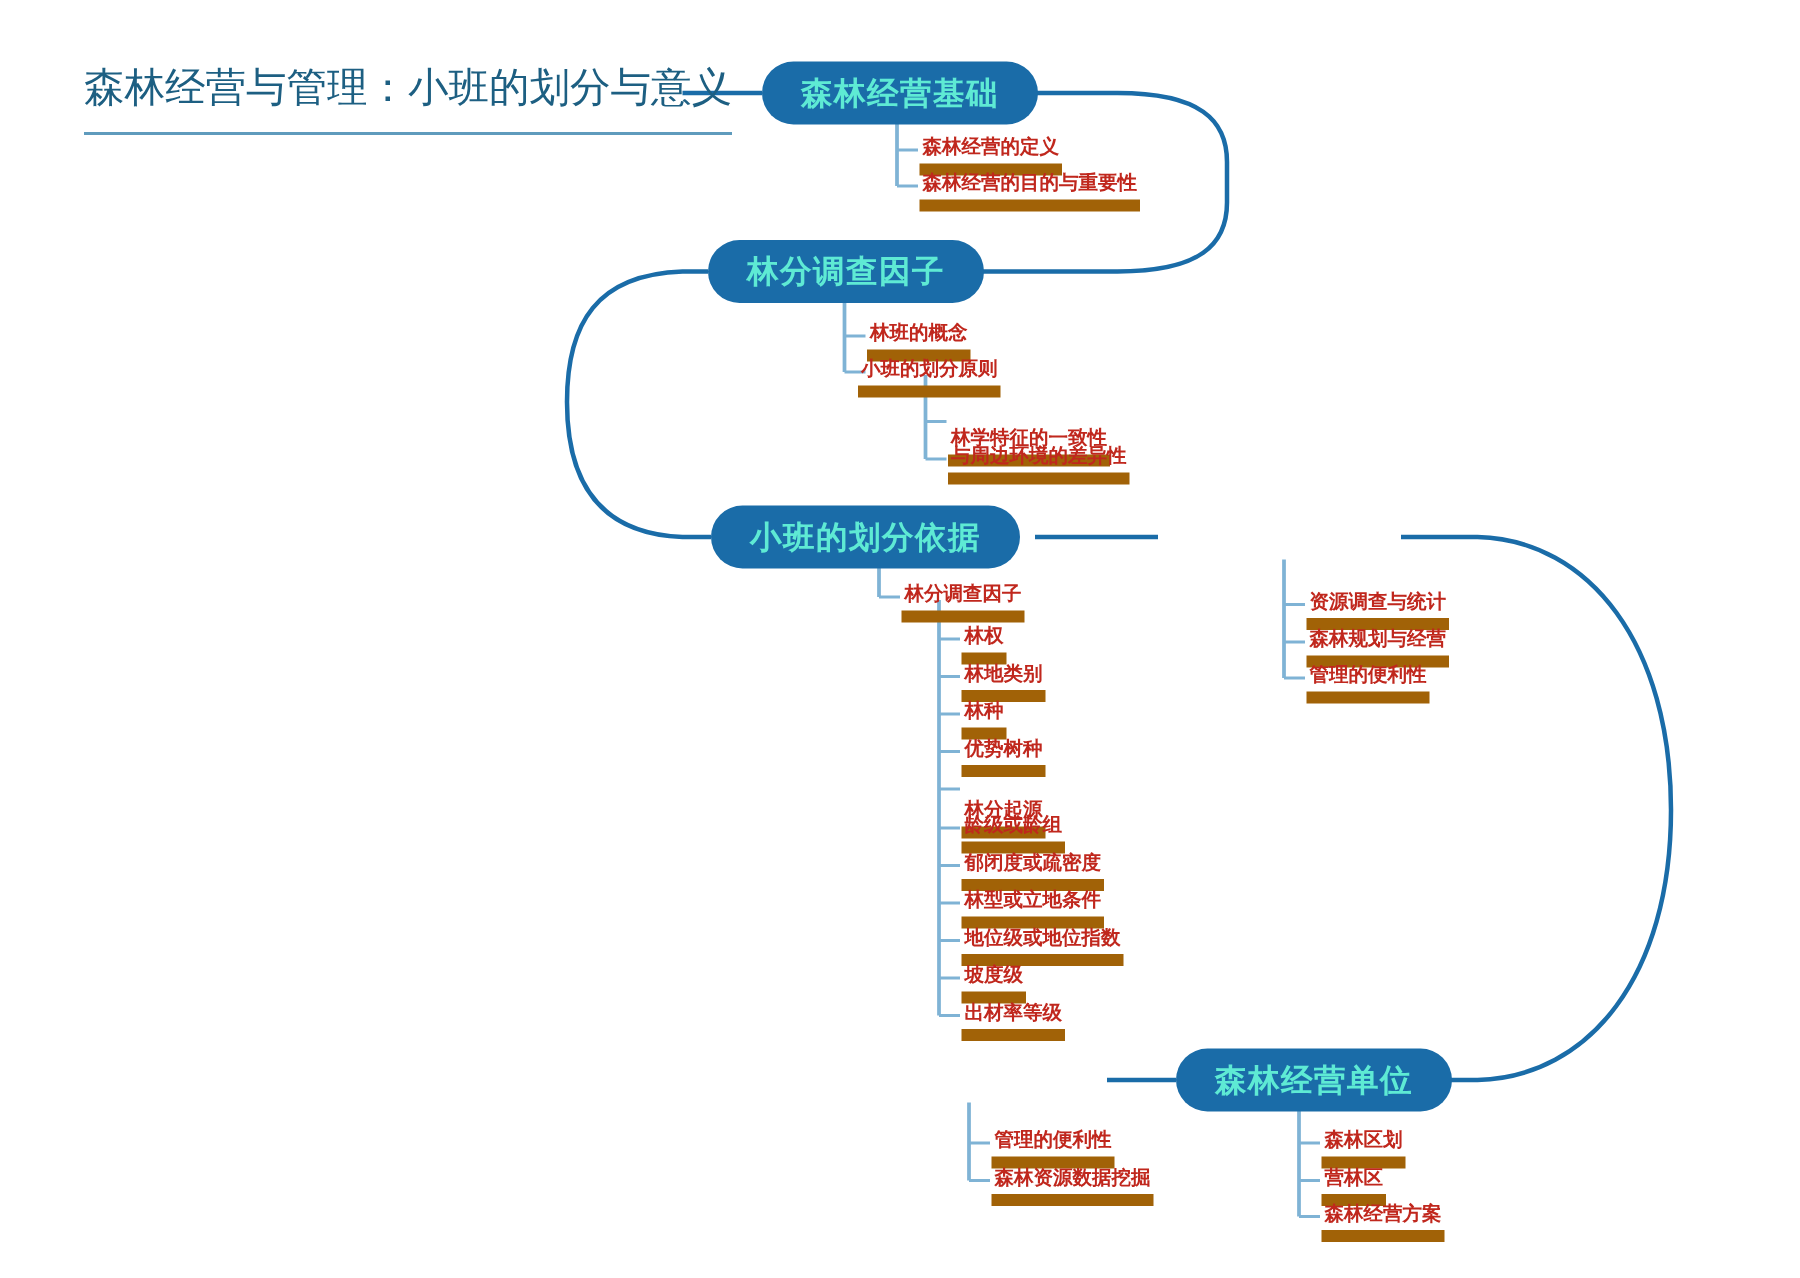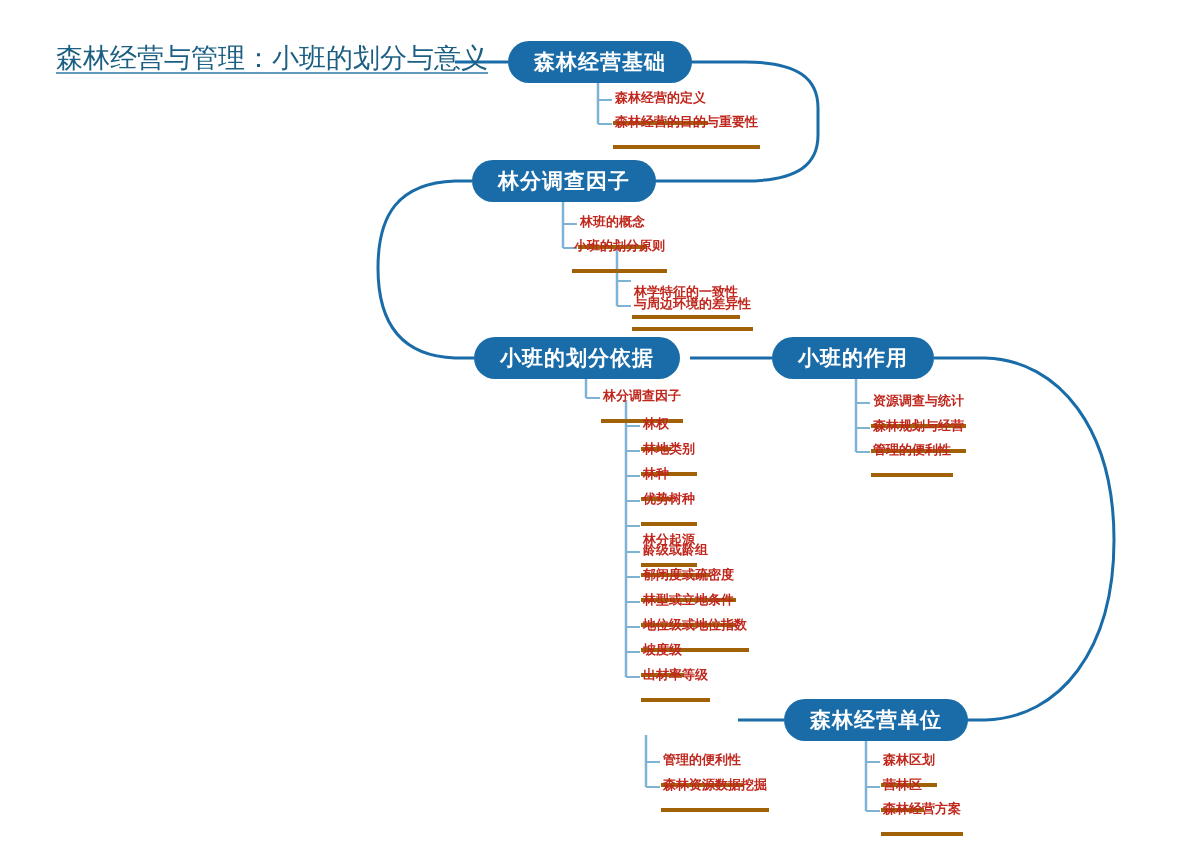--- a/index.html
+++ b/index.html
@@ -35,29 +35,29 @@
   
   .root-title {
     position: absolute;
     z-index: 3;
     font-family: "Liberation Serif", "DejaVu Serif", serif;
     font-size: 27px;
     line-height: 1;
     color: #1d5f82;
     white-space: nowrap;
     border-bottom: 2px solid #5f9bbd;
-    padding-bottom: 0;
+    padding-bottom: 16px;
   }
 
   
   .node {
     position: absolute;
     z-index: 3;
     background: #1a6ca8;
-    color: #ffffff;
+    color: #5eead4;
     border-radius: 999px;
     display: flex;
     align-items: center;
     justify-content: center;
     font-family: "Liberation Serif", "DejaVu Serif", serif;
     font-weight: bold;
     font-size: 21px;
     letter-spacing: 1px;
     white-space: nowrap;
     height: 42px;
@@ -68,22 +68,22 @@
   
   .leaf {
     position: absolute;
     z-index: 3;
     font-family: "Liberation Sans", "DejaVu Sans", sans-serif;
     font-weight: bold;
     font-size: 13px;
     line-height: 15px;
     color: #c0271d;
     white-space: nowrap;
-    border-bottom: 4px solid #a16207;
-    padding: 0 2px 14px 2px;
+    border-bottom: 8px solid #a16207;
+    padding: 0 2px 2px 2px;
     height: 17px;
     box-sizing: content-box;
   }
 </style>
 </head>
 <body>
 
 <div id="canvas">
 
   <svg id="connectors" viewBox="0 0 1200 852" xmlns="http://www.w3.org/2000/svg">
@@ -170,21 +170,20 @@
   <div class="leaf" style="left:641px; top:466px;">林种</div>
   <div class="leaf" style="left:641px; top:491px;">优势树种</div>
   <div class="leaf" style="left:641px; top:532px;">林分起源</div>
   <div class="leaf" style="left:641px; top:542px;">龄级或龄组</div>
   <div class="leaf" style="left:641px; top:567px;">郁闭度或疏密度</div>
   <div class="leaf" style="left:641px; top:592px;">林型或立地条件</div>
   <div class="leaf" style="left:641px; top:617px;">地位级或地位指数</div>
   <div class="leaf" style="left:641px; top:642px;">坡度级</div>
   <div class="leaf" style="left:641px; top:667px;">出材率等级</div>
 
-  <div class="node" style="left:772px; top:337px;">小班的作用</div>
 
   <div class="leaf" style="left:871px; top:393px;">资源调查与统计</div>
   <div class="leaf" style="left:871px; top:418px;">森林规划与经营</div>
   <div class="leaf" style="left:871px; top:442px;">管理的便利性</div>
 
 
   <div class="leaf" style="left:661px; top:752px;">管理的便利性</div>
   <div class="leaf" style="left:661px; top:777px;">森林资源数据挖掘</div>
 
   <div class="node" style="left:784px; top:699px;">森林经营单位</div>

